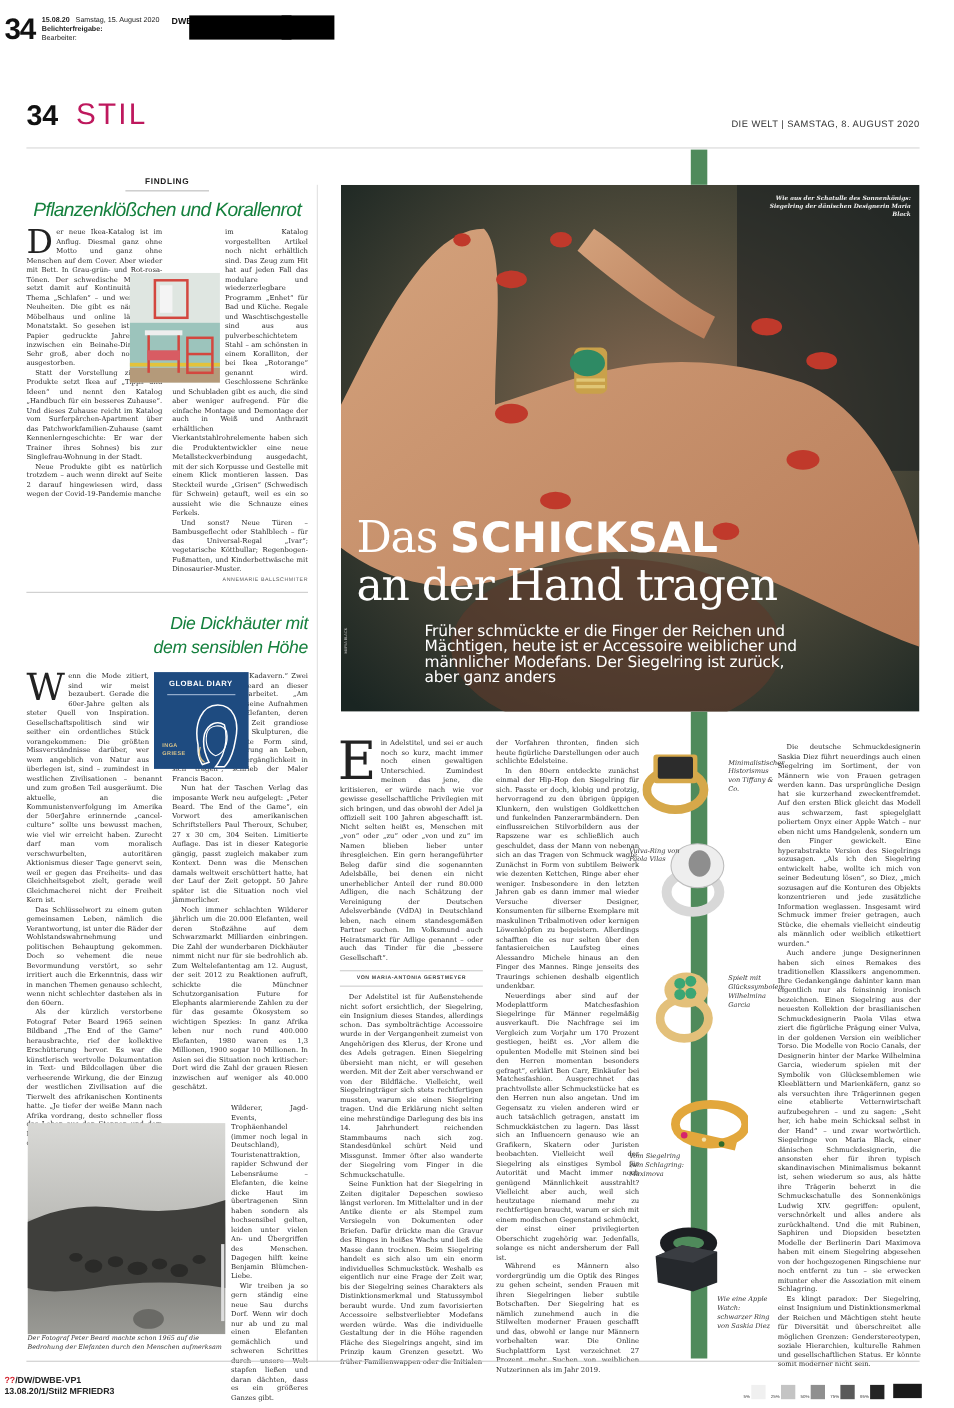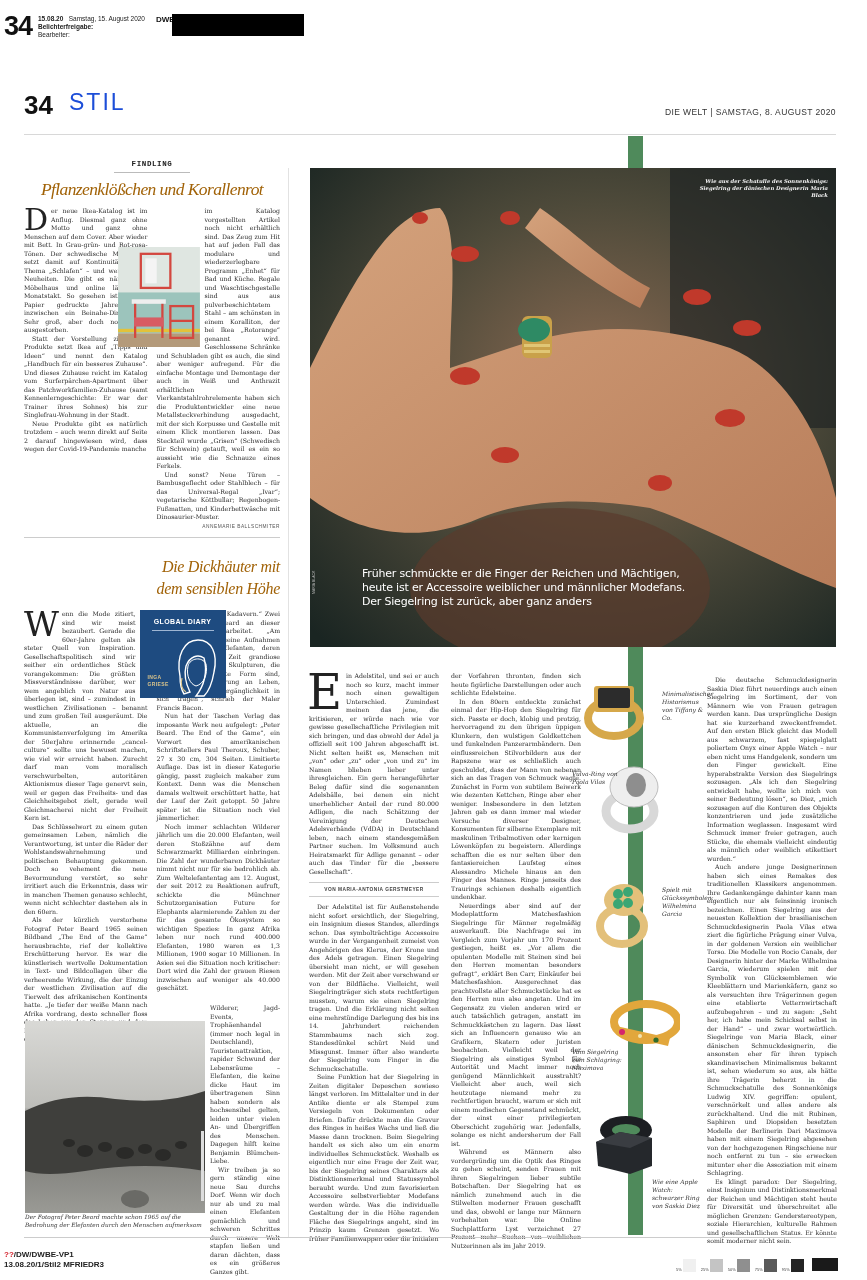--- a/index.html
+++ b/index.html
@@ -11,31 +11,31 @@
   .slug-num { position: absolute; left: 0; top: 0; font-family: "Liberation Sans", sans-serif; font-weight: bold; font-size: 27px; line-height: 28px; color: #111; letter-spacing: -1px; }
   .slug-meta { position: absolute; left: 34px; top: 3px; font-family: "Liberation Sans", sans-serif; font-size: 6.5px; line-height: 8px; color: #222; white-space: nowrap; }
   .slug-meta b { font-weight: bold; }
   .slug-code { position: absolute; left: 152px; top: 3px; font-family: "Liberation Sans", sans-serif; font-weight: bold; font-size: 8px; color: #111; }
   .redact1 { position: absolute; left: 172px; top: 14px; width: 132px; height: 22px; background: #000; }
   .redact2 { position: absolute; left: 256px; top: 14px; width: 9px; height: 22px; background: #000; }
 
   
   .page-header { position: absolute; left: 24px; top: 86px; width: 812px; height: 40px; }
   .ph-num { position: absolute; left: 0; top: 4px; font-family: "Liberation Sans", sans-serif; font-weight: bold; font-size: 26px; color: #111; }
-  .ph-section { position: absolute; left: 45px; top: 3px; font-family: "Liberation Sans", sans-serif; font-weight: normal; font-size: 23px; letter-spacing: 2px; color: #1d4ed8; }
+  .ph-section { position: absolute; left: 45px; top: 3px; font-family: "Liberation Sans", sans-serif; font-weight: normal; font-size: 27px; letter-spacing: 2px; color: #be185d; }
   .ph-right { position: absolute; right: 0; top: 21px; font-family: "Liberation Sans", sans-serif; font-size: 8.5px; letter-spacing: 0.4px; color: #333; }
   .ph-rule { position: absolute; left: 24px; top: 134px; width: 812px; height: 1px; background: #d8d8d8; }
 
   .col-rule { position: absolute; left: 288px; top: 168px; width: 1px; height: 1070px; background: #e2e2e2; }
 
   
   .left { position: absolute; left: 24px; top: 160px; width: 256px; }
-  .kicker { text-align: center; font-family: Liberation Mono, monospace; font-weight: bold; font-size: 7.5px; letter-spacing: 0.6px; color: #222; }
+  .kicker { text-align: center; font-family: Liberation Sans, sans-serif; font-weight: bold; font-size: 7.5px; letter-spacing: 0.6px; color: #222; }
   .kicker-rule { width: 76px; height: 1px; background: #bbb; margin: 4px auto 0; }
-  .headline-i { font-family: Liberation Serif, serif; font-style: italic; font-weight: normal; color: #a16207; }
+  .headline-i { font-family: Liberation Sans, sans-serif; font-style: italic; font-weight: normal; color: #15803d; }
   .h1-left { font-size: 17.5px; line-height: 20px; margin-top: 6px; text-align: center; letter-spacing: -0.6px; white-space: nowrap; }
   .body-text { font-size: 6.2px; line-height: 8.5px; text-align: justify; color: #2a2a2a; hyphens: auto; }
   .two-col { display: flex; gap: 9px; margin-top: 8px; }
   .two-col > div { flex: 1; }
   .dropcap { float: left; font-family: "DejaVu Serif", serif; font-size: 30px; line-height: 26px; margin: 0 3px -2px 0; color: #222; font-weight: 300; }
   .inline-photo { float: right; width: 72px; height: 88px; margin: 2px 0 2px 4px; }
   .byline { font-family: "Liberation Sans", sans-serif; font-size: 4.8px; letter-spacing: 0.5px; color: #555; float: right; margin-top: 1px; }
   .sep { height: 1px; background: #ccc; margin: 6px 0 0; }
 
   .h2-left { font-size: 16px; line-height: 22px; text-align: right; margin-top: 18px; letter-spacing: -0.3px; }
@@ -51,21 +51,21 @@
   .eleph-right { position: absolute; left: 210px; top: 1004px; width: 70px; }
 
   
   .hero { position: absolute; left: 310px; top: 168px; width: 526px; height: 479px; overflow: hidden; }
   .hero svg { display: block; }
   .hero-caption { position: absolute; right: 8px; top: 10px; width: 130px; text-align: right; font-style: italic; font-weight: bold; font-size: 5.3px; line-height: 7px; color: #f2f2f2; }
   .hero-title { position: absolute; left: 14px; top: 300px; color: #fff; white-space: nowrap; }
   .hero-title .l1 { font-family: "DejaVu Serif", serif; font-size: 40px; line-height: 42px; font-weight: normal; letter-spacing: -1px; }
   .hero-title .l1 .caps { font-family: "DejaVu Sans", sans-serif; font-weight: bold; font-size: 38px; letter-spacing: 0.5px; }
   .hero-title .l2 { font-family: "DejaVu Serif", serif; font-size: 40px; line-height: 44px; letter-spacing: -1px; }
-  .hero-deck { position: absolute; left: 52px; top: 399px; width: 340px; color: #fff; font-family: "DejaVu Sans", sans-serif; font-size: 11px; line-height: 14px; letter-spacing: -0.2px; }
+  .hero-deck { position: absolute; left: 76px; top: 399px; width: 340px; color: #fff; font-family: "DejaVu Sans", sans-serif; font-size: 14px; line-height: 14px; letter-spacing: -0.2px; }
   .hero-credit { position: absolute; left: 2px; top: 426px; transform: rotate(-90deg); transform-origin: left top; font-family: "Liberation Sans", sans-serif; font-size: 3.5px; color: #bbb; }
 
   .green-top { position: absolute; left: 628px; top: 136px; width: 15px; height: 32px; background: #4f8a5b; }
   .green-bar { position: absolute; left: 628px; top: 647px; width: 15px; height: 588px; background: #4f8a5b; }
 
   
   .main-col { position: absolute; top: 672px; width: 130px; }
   .main-col.c1 { left: 309px; }
   .main-col.c2 { left: 451px; }
   .main-col.c3 { left: 707px; top: 676px; width: 130px; }
@@ -241,20 +241,24 @@
       <ellipse cx="110" cy="50" rx="8" ry="6"></ellipse>
     </g>
     <g>
       <rect x="212" y="148" width="30" height="42" rx="6" fill="#c9a14a"></rect>
       <ellipse cx="224" cy="162" rx="16" ry="12" fill="#2e8a64"></ellipse>
       <rect x="214" y="176" width="26" height="3" fill="#e0c675"></rect>
       <rect x="214" y="182" width="26" height="3" fill="#e0c675"></rect>
     </g>
   </svg>
   <div class="hero-caption">Wie aus der Schatulle des Sonnenkönigs: Siegelring der dänischen Designerin Maria Black</div>
+  <div class="hero-title">
+    <div class="l1"><span>Das</span> <span class="caps">SCHICKSAL</span></div>
+    <div class="l2">an der Hand tragen</div>
+  </div>
   <div class="hero-deck">Früher schmückte er die Finger der Reichen und Mächtigen, heute ist er Accessoire weiblicher und männlicher Modefans. Der Siegelring ist zurück, aber ganz anders</div>
   <div class="hero-credit">MARIA BLACK</div>
 </div>
 
 <div class="green-bar"></div>
 
 <div class="main-col c1">
   <p class="body-text">
     <span class="dropcap-e">E</span>
     <span>in Adelstitel, und sei er auch noch so kurz, macht immer noch einen gewaltigen Unterschied. Zumindest meinen das jene, die kritisieren, er würde nach wie vor gewisse gesellschaftliche Privilegien mit sich bringen, und das obwohl der Adel ja offiziell seit 100 Jahren abgeschafft ist. Nicht selten heißt es, Menschen mit „von“ oder „zu“ oder „von und zu“ im Namen blieben lieber unter ihresgleichen. Ein gern herangeführter Beleg dafür sind die sogenannten Adelsbälle, bei denen ein nicht unerheblicher Anteil der rund 80.000 Adligen, die nach Schätzung der Vereinigung der Deutschen Adelsverbände (VdDA) in Deutschland leben, nach einem standesgemäßen Partner suchen. Im Volksmund auch Heiratsmarkt für Adlige genannt – oder auch das Tinder für die „bessere Gesellschaft“.</span>

